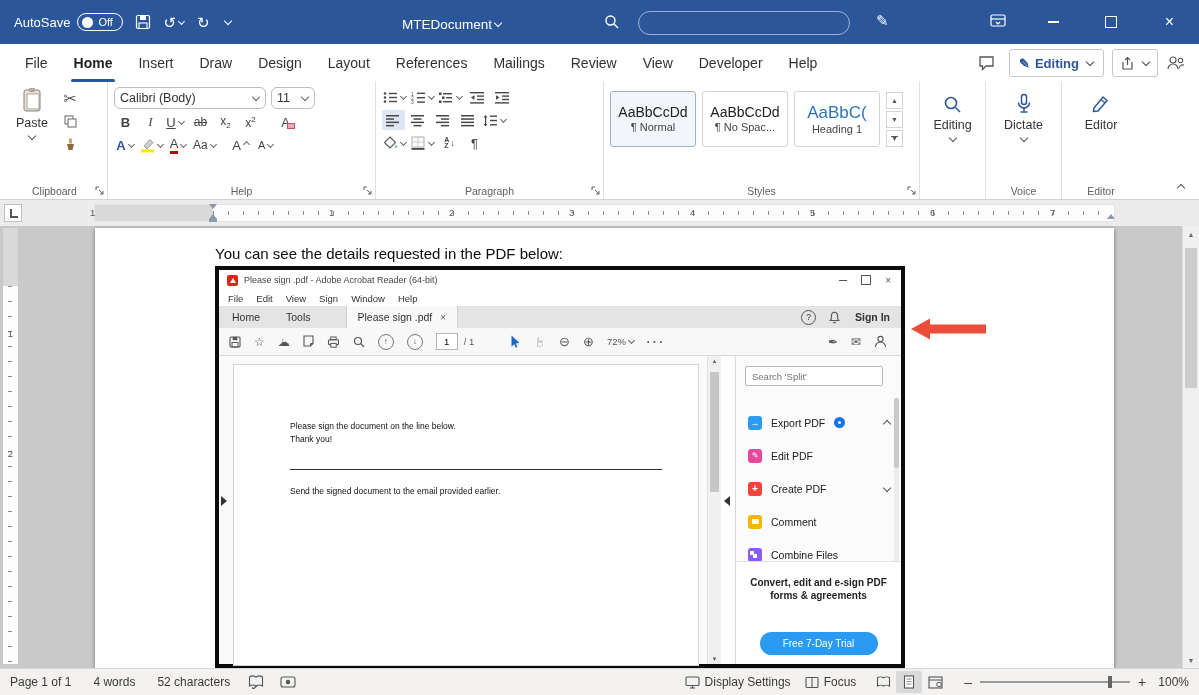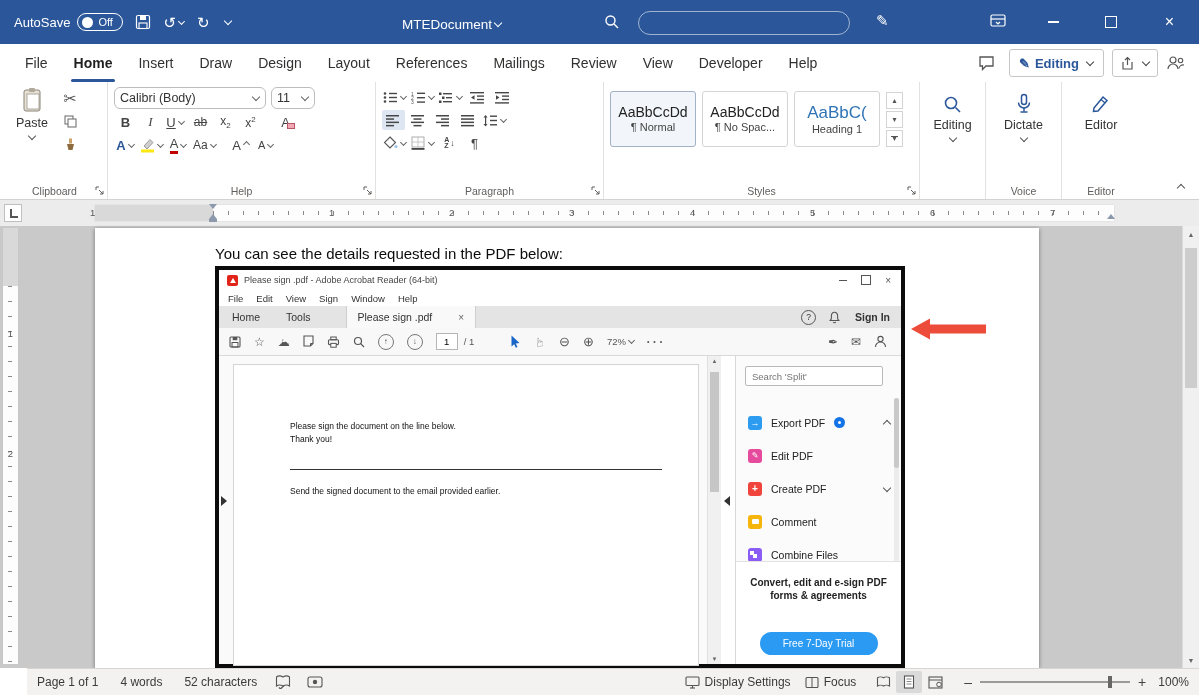--- a/index.html
+++ b/index.html
@@ -44,35 +44,35 @@
   .hband{position:absolute;left:95px;top:5px;width:1019px;height:16px;background:#fdfdfd;box-shadow:0 0 1px #bbb;}
   .hmargin{position:absolute;left:0;top:0;width:118px;height:16px;background:#d9d9d9;}
   .hticks{position:absolute;left:118px;top:6px;right:4px;height:4px;background:repeating-linear-gradient(90deg,#8a8a8a 0 1px,transparent 1px 15px);}
   .rnum{position:absolute;top:0;height:16px;line-height:16px;font-size:9.5px;color:#555;}
   
   .docarea{position:absolute;top:226px;left:0;right:0;height:442px;background:#c9c9c9;}
   .vruler{position:absolute;left:3px;top:2px;bottom:4px;width:15px;background:#fdfdfd;box-shadow:0 0 1px #bbb;}
   .vmargin{position:absolute;top:0;left:0;right:0;height:58px;background:#d9d9d9;}
   .vticks{position:absolute;top:58px;bottom:0;left:5px;width:4px;background:repeating-linear-gradient(180deg,#8a8a8a 0 1px,transparent 1px 15px);}
   .vnum{position:absolute;left:0;width:15px;text-align:center;font-size:9.5px;color:#555;}
-  .page{position:absolute;left:95px;top:2px;width:944px;height:440px;background:#fff;box-shadow:0 1px 4px rgba(0,0,0,.45);}
+  .page{position:absolute;left:95px;top:2px;width:1019px;height:440px;background:#fff;box-shadow:0 1px 4px rgba(0,0,0,.45);}
   .introtext{position:absolute;left:120px;top:17px;font-size:15px;color:#0c0c0c;}
   .wscroll{position:absolute;right:0;top:0;bottom:0;width:17px;background:#f0f0f0;border-left:1px solid #dcdcdc;box-sizing:border-box;}
   .wthumb{position:absolute;left:2px;right:2px;top:22px;height:140px;background:#cdcdcd;}
   .scrbtn{position:absolute;left:0;right:0;height:16px;display:flex;align-items:center;justify-content:center;font-size:7px;color:#666;}
   
   .acro{position:absolute;left:120px;top:38px;width:690px;height:402px;border:4px solid #0b0b0b;background:#fff;box-sizing:border-box;}
   .acro-in{position:relative;width:682px;height:394px;font-size:10px;color:#333;}
   .ac-title{position:absolute;top:0;left:0;right:0;height:20px;display:flex;align-items:center;padding:0 8px;gap:6px;background:#fff;}
   .ac-title .t{font-size:9px;color:#444;}
   .ac-ctrl{margin-left:auto;display:flex;align-items:center;gap:14px;color:#555;font-size:10px;padding-right:2px;}
   .ac-menu{position:absolute;top:20px;left:0;right:0;height:16px;display:flex;align-items:center;gap:13px;padding-left:9px;font-size:9.5px;color:#333;background:#fff;}
   .ac-tabs{position:absolute;top:36px;left:0;right:0;height:22px;background:#e4e4e4;display:flex;align-items:center;font-size:10.5px;color:#333;}
   .ac-tab{padding:0 13px;height:100%;display:flex;align-items:center;}
-  .ac-doc-tab{background:#f9f9f9;border-left:1px solid #cfcfcf;border-right:1px solid #cfcfcf;gap:26px;padding:0 11px;}
+  .ac-doc-tab{background:#f9f9f9;border-left:1px solid #cfcfcf;border-right:1px solid #cfcfcf;gap:8px;padding:0 11px;}
   .ac-toolbar{position:absolute;top:58px;left:0;right:0;height:28px;background:#f8f8f8;border-bottom:1px solid #d9d9d9;display:flex;align-items:center;gap:13px;padding:0 10px;color:#555;box-sizing:border-box;}
   .ac-body{position:absolute;top:86px;left:0;right:0;bottom:0;}
   .viewer{position:absolute;left:0;top:0;bottom:0;width:502px;background:#fafafa;}
   .pdfpage{position:absolute;left:14px;top:8px;width:464px;bottom:-2px;background:#fff;border:1px solid #d4d4d4;}
   .pdftext{position:absolute;font-size:8.5px;color:#111;}
   .vscroll{position:absolute;left:488px;top:0;bottom:0;width:14px;background:#f0f0f0;border-left:1px solid #e0e0e0;box-sizing:border-box;}
   .vthumb{position:absolute;left:2px;right:2px;top:16px;height:120px;background:#c6c6c6;}
   .tri-r{width:0;height:0;border-top:5px solid transparent;border-bottom:5px solid transparent;border-left:6px solid #333;}
   .tri-l{width:0;height:0;border-top:5px solid transparent;border-bottom:5px solid transparent;border-right:6px solid #333;}
   .panel{position:absolute;left:516px;right:0;top:0;bottom:0;background:#fbfbfb;border-left:1px solid #d8d8d8;box-sizing:border-box;}
@@ -82,21 +82,21 @@
   .t0{background:#2d9bf0;}.t1{background:#e64a9d;}.t2{background:#f0443c;}.t3{background:#f5b50a;}.t4{background:#8a5cf5;}
   .badge{width:11px;height:11px;border-radius:50%;background:#1473e6;display:flex;align-items:center;justify-content:center;}
   .badge i{width:3px;height:3px;border-radius:50%;background:#fff;}
   .pscroll{position:absolute;right:2px;top:42px;width:5px;height:165px;background:#ececec;border-radius:3px;}
   .psthumb{position:absolute;top:0;left:0;right:0;height:70px;background:#c9c9c9;border-radius:3px;}
   .promo{position:absolute;left:0;right:0;bottom:0;height:102px;background:#fff;border-top:1px solid #e2e2e2;text-align:center;}
   .promo .l{font-size:10px;font-weight:bold;color:#222;line-height:13px;}
   .trialbtn{position:absolute;left:50%;transform:translateX(-50%);bottom:9px;width:118px;height:23px;border-radius:12px;background:#2b9af3;color:#fff;font-size:10px;display:flex;align-items:center;justify-content:center;}
   .arrowann{position:absolute;left:816px;top:88px;}
   
-  .statusbar{position:absolute;left:0;right:0;bottom:0;height:27px;background:#f3f2f1;border-top:1px solid #d8d6d4;display:flex;align-items:center;padding:0 10px;font-size:12px;color:#3b3a39;box-sizing:border-box;margin-left:27px;}
+  .statusbar{position:absolute;left:0;right:0;bottom:0;height:27px;background:#f3f2f1;border-top:1px solid #d8d6d4;display:flex;align-items:center;padding:0 10px;font-size:12px;color:#3b3a39;box-sizing:border-box;}
   .sb-item{margin-right:22px;display:flex;align-items:center;gap:5px;}
   .viewbtn{width:26px;height:22px;display:flex;align-items:center;justify-content:center;border-radius:2px;}
   .viewbtn.active{background:#dadada;}
   .slider{position:relative;width:150px;height:14px;margin:0 8px;}
   .slider .track{position:absolute;left:0;right:0;top:6px;height:2px;background:#9a9a9a;}
   .slider .thumb{position:absolute;left:128px;top:1px;width:4px;height:12px;background:#666;}
 </style>
 </head>
 <body>
 

